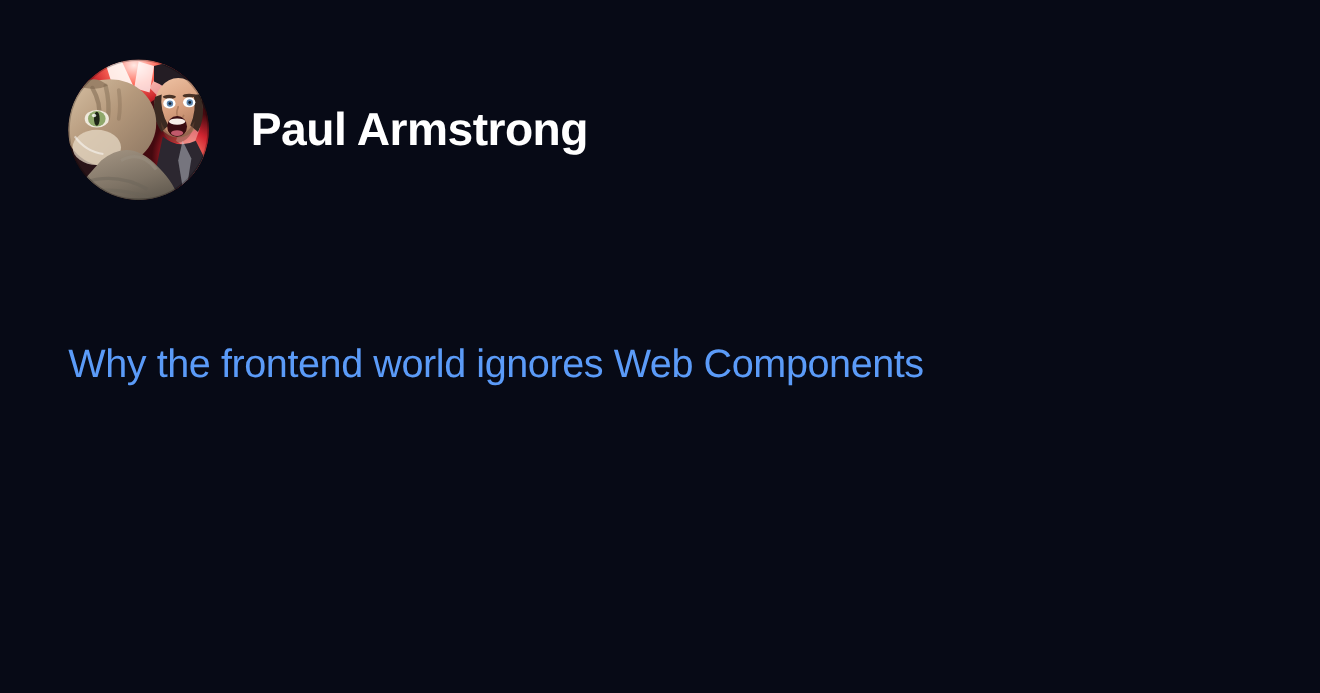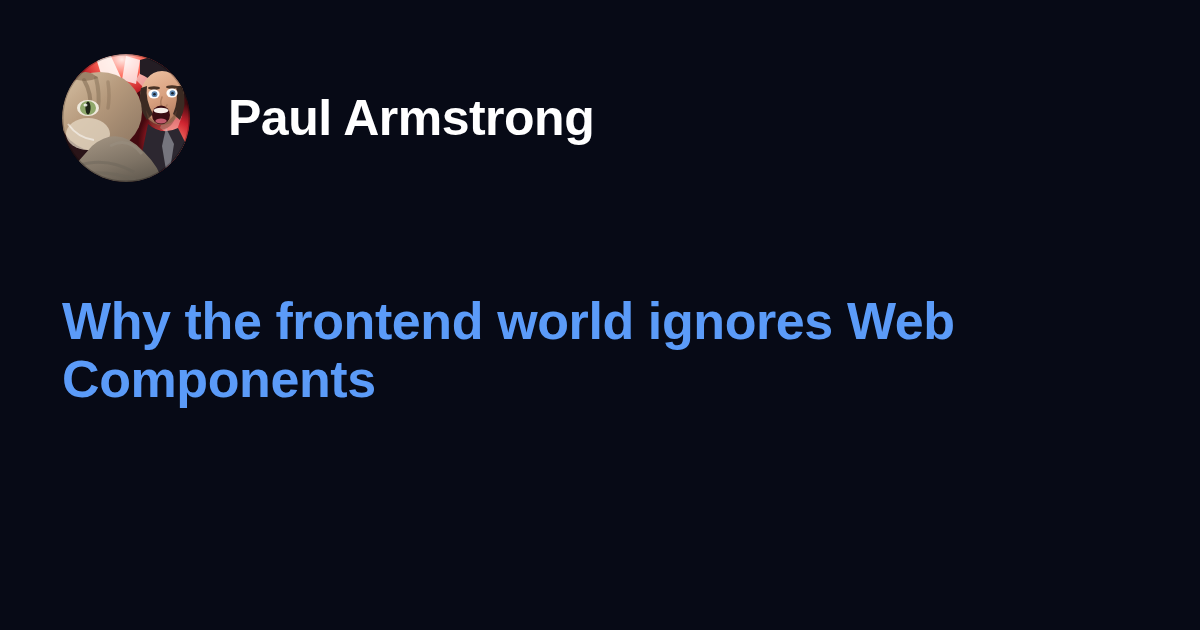--- a/index.html
+++ b/index.html
@@ -40,40 +40,40 @@
     border-radius: 50%;
     overflow: hidden;
     flex: 0 0 auto;
     background: #1a0d10;
   }
 
   #avatar svg { display: block; width: 128px; height: 128px; }
 
   #author-name {
     color: #ffffff;
-    font-size: 50px;
+    font-size: 42px;
     line-height: 1;
     font-weight: bold;
     letter-spacing: -0.5px;
     white-space: nowrap;
   }
 
   
   #post-block {
     position: absolute;
     left: 62px;
     top: 292px;
     width: 990px;
   }
 
   #post-title {
     color: #5b9bf8;
-    font-size: 52px;
-    line-height: 58px;
-    font-weight: bold;
+    font-size: 36px;
+    line-height: 78px;
+    font-weight: normal;
     letter-spacing: -0.4px;
     max-width: 975px;
   }
 
   #post-description {
     margin-top: 26px;
     color: #f4f5f8;
     font-size: 30px;
     line-height: 42px;
     font-weight: normal;

